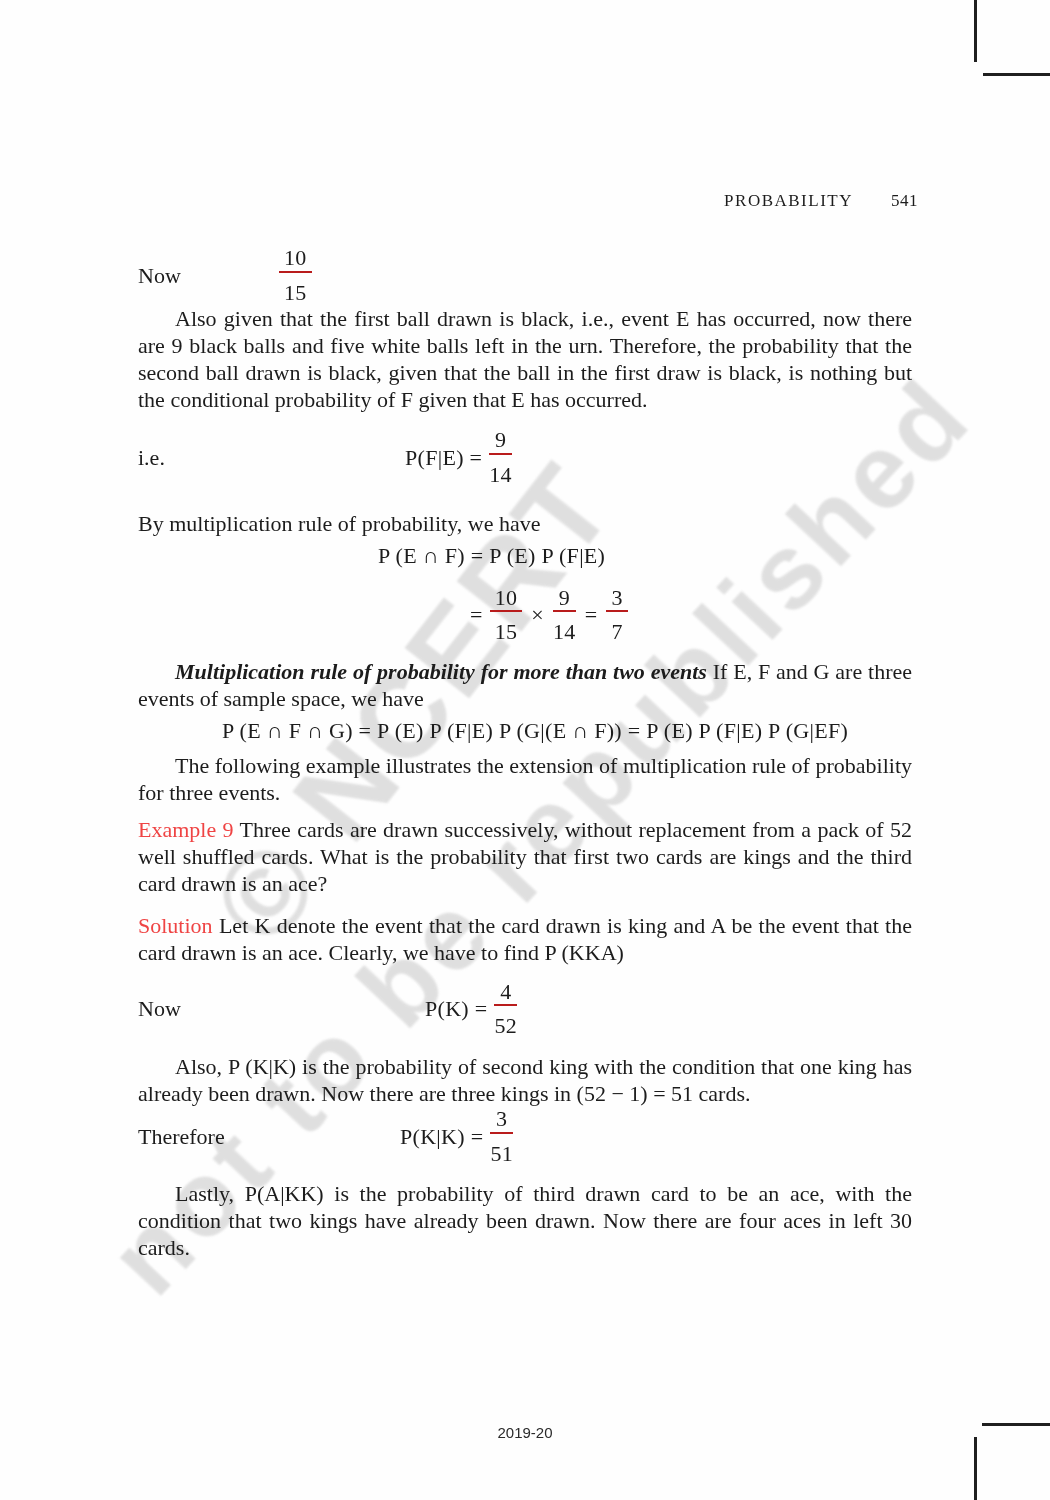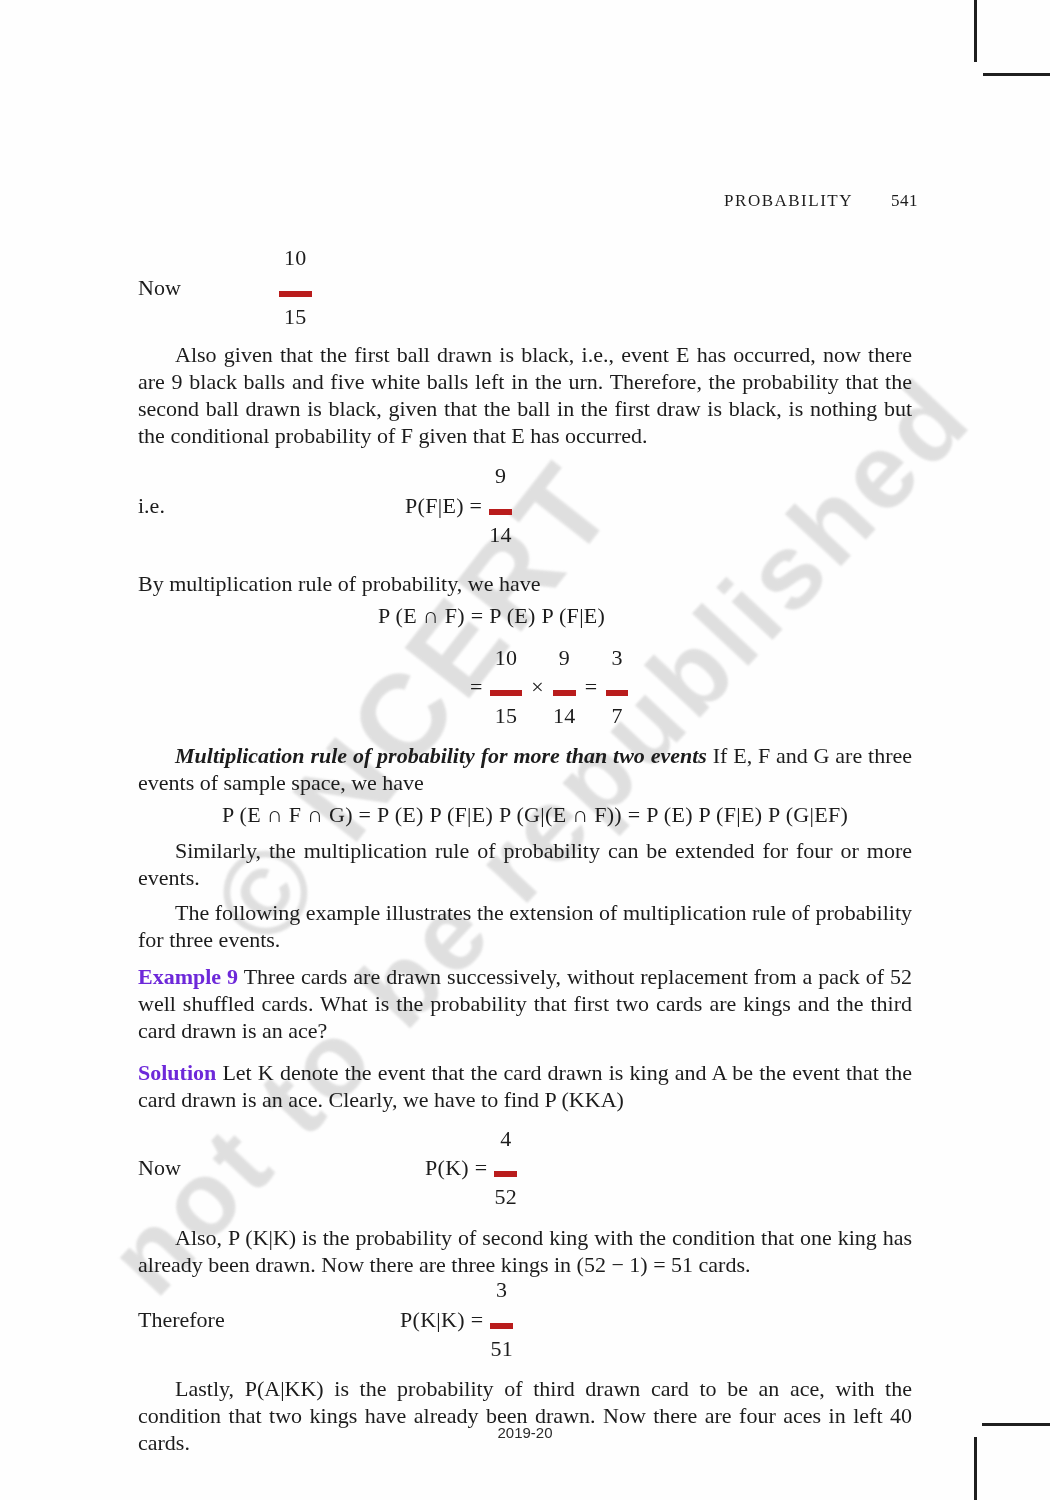--- a/index.html
+++ b/index.html
@@ -40,42 +40,42 @@
     text-align: right; font-size: 17px; letter-spacing: 1.5px; z-index: 2;
   }
   .running-head .pgnum { margin-left: 38px; letter-spacing: 0.5px; }
 
   .content {
     position: absolute; left: 138px; top: 0; width: 774px;
     font-size: 22px; z-index: 2;
   }
   p { text-align: justify; line-height: 27px; }
   .indent { text-indent: 37px; }
-  .blue { color: #6d28d9; font-weight: bold; }
+  .blue { color: #ef4444; font-weight: normal; }
   .bi { font-weight: bold; font-style: italic; }
 
   .mrow { display: flex; align-items: center; }
   .mlabel { flex: 0 0 auto; }
   .w134 { width: 134px; } .w267 { width: 267px; }
   .w287 { width: 287px; } .w262 { width: 262px; }
   .mexpr { display: flex; align-items: center; letter-spacing: 0.3px; }
   .frac { display: inline-block; text-align: center; vertical-align: middle;
           margin-left: 7px; line-height: 1.12; }
-  .frac .num { display: block; border-bottom: 6px solid #b91c1c; padding: 0 5px 20px; }
+  .frac .num { display: block; border-bottom: 2px solid #b91c1c; padding: 0 5px 0; }
   .frac .den { display: block; padding-top: 8px; }
   .op { margin: 0 9px; }
 
   .eqline { line-height: 27px; letter-spacing: 0.3px; }
   .eq-pef  { padding-left: 240px; }
   .eq-pefg { padding-left: 84px; }
   .row-indent332 { padding-left: 332px; }
 
   
   .m-eq1   { margin-top: 246px; }
-  .m-para1 { margin-top: 12px; }
+  .m-para1 { }
   .m-eq2   { margin-top: 15px; }
   .m-bymul { margin-top: 22px; }
   .m-eqc1  { margin-top: 5px; }
   .m-eqc2  { margin-top: 17px; }
   .m-para2 { margin-top: 13px; }
   .m-eql3  { margin-top: 5px; }
   .m-para3 { margin-top: 9px; }
   .m-para4 { margin-top: 8px; }
   .m-ex    { margin-top: 10px; }
   .m-sol   { margin-top: 15px; }
@@ -153,21 +153,20 @@
           <span class="num">3</span>
           <span class="den">7</span>
         </span>
       </span>
     </div>
 
     <p class="indent m-para2"><span class="bi">Multiplication rule of probability for more than two events</span><span> If E, F and G are three events of sample space, we have</span></p>
 
     <div class="eqline eq-pefg m-eql3">P (E ∩ F ∩ G) = P (E) P (F|E) P (G|(E ∩ F)) = P (E) P (F|E) P (G|EF)</div>
 
-    <p class="indent m-para3">Similarly, the multiplication rule of probability can be extended for four or more events.</p>
 
     <p class="indent m-para4">The following example illustrates the extension of multiplication rule of probability for three events.</p>
 
     <p class="m-ex"><span class="blue">Example 9</span><span> Three cards are drawn successively, without replacement from a pack of 52 well shuffled cards. What is the probability that first two cards are kings and the third card drawn is an ace?</span></p>
 
     <p class="m-sol"><span class="blue">Solution</span><span> Let K denote the event that the card drawn is king and A be the event that the card drawn is an ace. Clearly, we have to find P (KKA)</span></p>
 
     <div class="mrow m-eq3">
       <span class="mlabel w287">Now</span>
       <span class="mexpr">
@@ -185,21 +184,21 @@
       <span class="mlabel w262">Therefore</span>
       <span class="mexpr">
         <span>P(K|K) = </span>
         <span class="frac">
           <span class="num">3</span>
           <span class="den">51</span>
         </span>
       </span>
     </div>
 
-    <p class="indent m-para6">Lastly, P(A|KK) is the probability of third drawn card to be an ace, with the condition that two kings have already been drawn. Now there are four aces in left 40 cards.</p>
+    <p class="indent m-para6">Lastly, P(A|KK) is the probability of third drawn card to be an ace, with the condition that two kings have already been drawn. Now there are four aces in left 30 cards.</p>
 
   </main>
 
   <footer class="foot">
     <span>2019-20</span>
   </footer>
 
 </div>
 
 </body></html>

